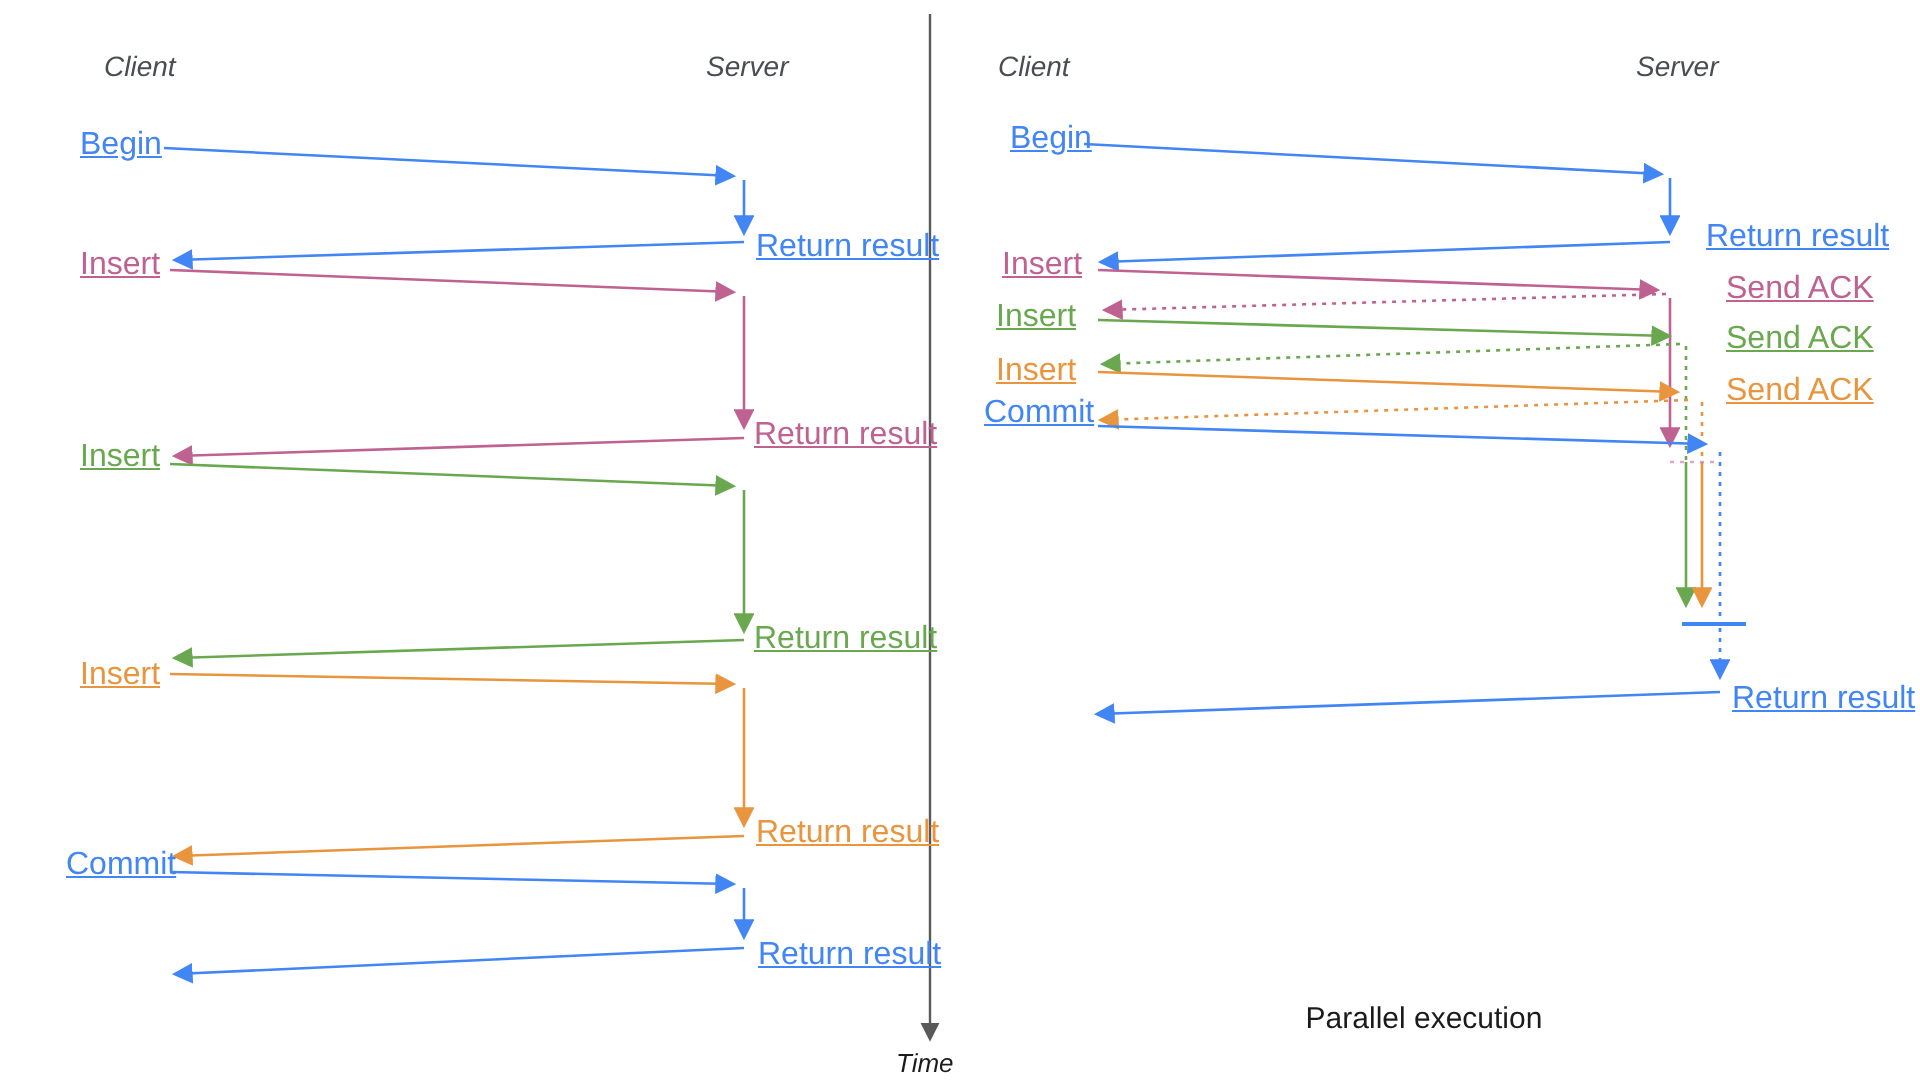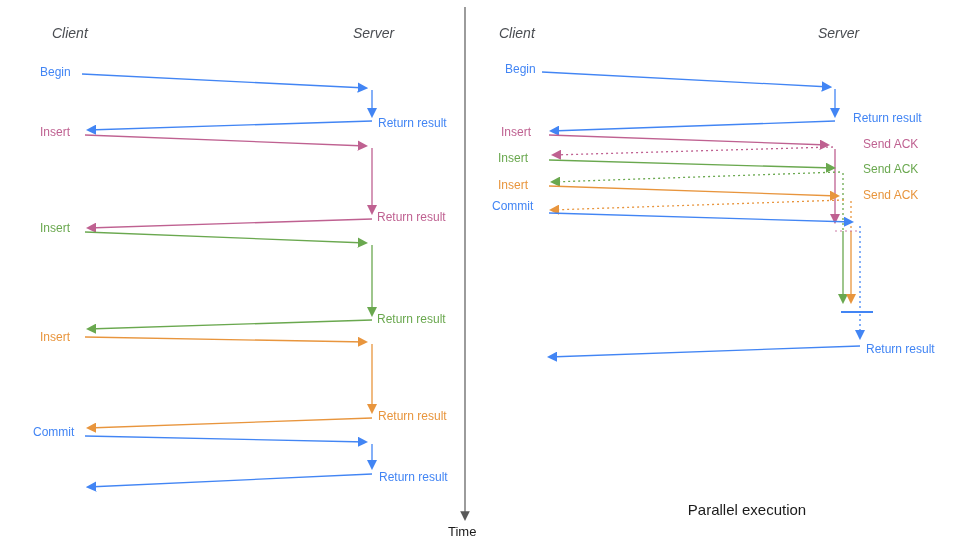--- a/index.html
+++ b/index.html
@@ -6,43 +6,45 @@
   #canvas{
     position:relative;
     width:960px;height:540px;
     background:#ffffff;
     font-family:"Liberation Sans", sans-serif;
     overflow:hidden;
   }
   #wires{position:absolute;left:0;top:0;width:960px;height:540px;}
   .lbl{
     position:absolute;
-    font-size:12px;
+    font-size:16px;
     line-height:13px;
     white-space:nowrap;
+    text-decoration:underline;
   }
   .hdr{
     position:absolute;
     font-size:14px;
     font-style:italic;
     color:var(--c-header_gray);
     white-space:nowrap;
   }
   .title{
     position:absolute;
     font-size:15px;
     color:var(--c-title_black);
     transform:translateX(-50%);
     white-space:nowrap;
   }
   .time-lbl{
     position:absolute;
     font-size:13px;
     color:var(--c-title_black);
     white-space:nowrap;
+    font-style:italic;
   }
   .c-blue{color:var(--c-blue);}
   .c-pink{color:var(--c-pink);}
   .c-green{color:var(--c-green);}
   .c-orange{color:var(--c-orange);}
   line,path{fill:none;}
 </style>
 </head>
 <body>
 
@@ -153,17 +155,17 @@
 
   <div class="lbl c-green" style="left:498px;top:152px">Insert</div>
   <div class="lbl c-green" style="left:863px;top:163px">Send ACK</div>
 
   <div class="lbl c-orange" style="left:498px;top:179px">Insert</div>
   <div class="lbl c-orange" style="left:863px;top:189px">Send ACK</div>
 
   <div class="lbl c-blue" style="left:492px;top:200px">Commit</div>
   <div class="lbl c-blue" style="left:866px;top:343px">Return result</div>
 
-  <div class="title" style="left:747px;top:501px">Parallel execution</div>
+  <div class="title" style="left:712px;top:501px">Parallel execution</div>
 
   <div class="time-lbl" style="left:448px;top:524px">Time</div>
 
 </div>
 
 </body></html>

